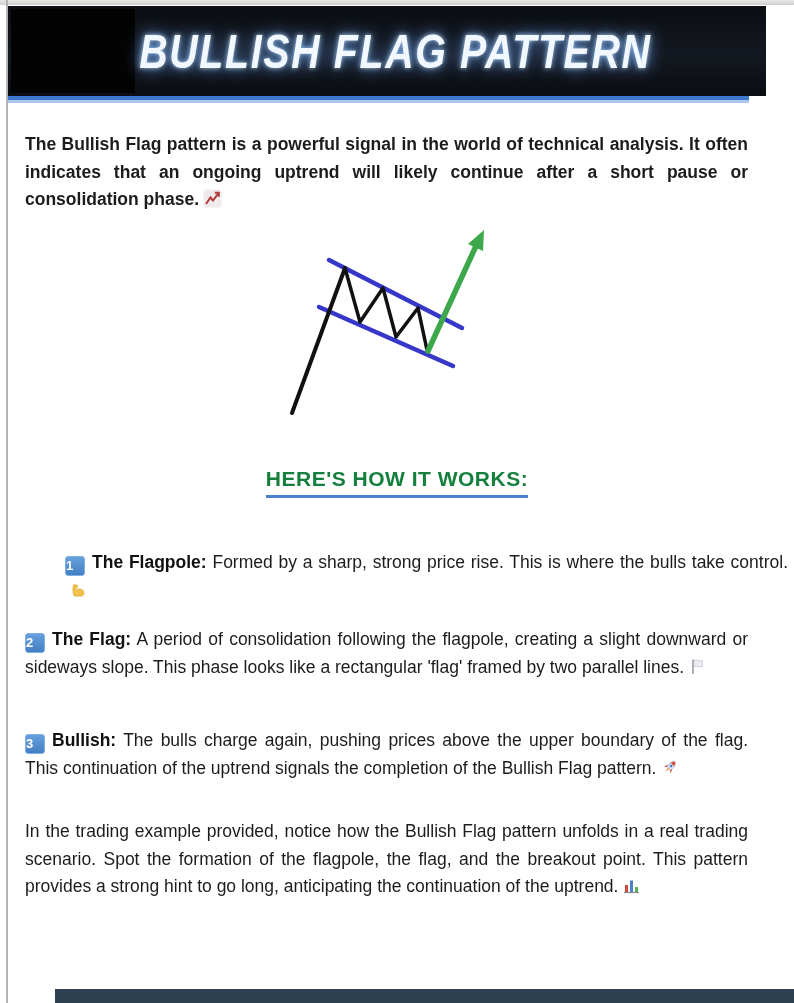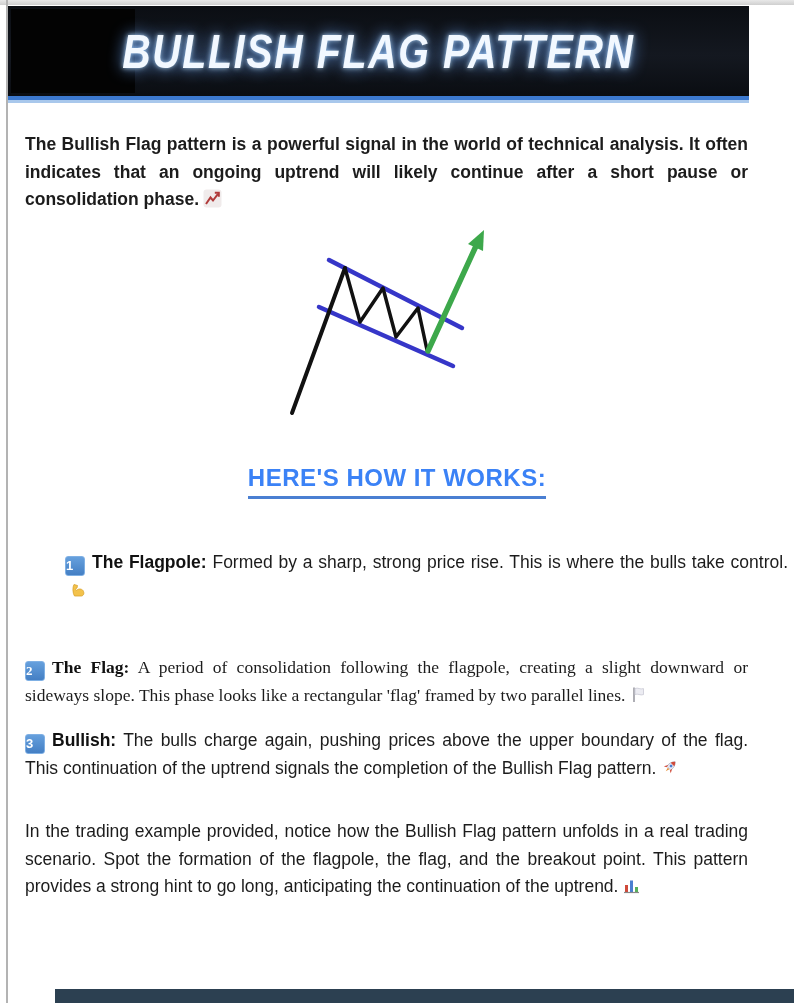--- a/index.html
+++ b/index.html
@@ -5,47 +5,47 @@
   html,body{margin:0;padding:0;background:#fff;}
   .page{position:relative;width:794px;height:1003px;background:#ffffff;overflow:hidden;
         font-family:"Liberation Sans",sans-serif;}
   .top-strip{position:absolute;left:0;top:0;width:794px;height:5px;
              background:linear-gradient(180deg,#e8e8e8,#cfcfcf);}
   .page-edge{position:absolute;left:6px;top:0;width:2px;height:1003px;background:#b3b3b3;}
 
   
   .banner{position:absolute;left:8px;top:6px;width:741px;height:90px;
           background:linear-gradient(180deg,#0b0e13,#141820 55%,#0a0d12);
-          display:flex;align-items:center;justify-content:center;}
+          display:flex;align-items:center;justify-content:center;padding-left:17px;}
   .banner-black{position:absolute;left:3px;top:3px;width:124px;height:84px;background:#030303;}
   .title{font-size:48px;font-weight:bold;font-style:italic;white-space:nowrap;
          color:#f2f8ff;letter-spacing:2px;transform:scaleX(.82);
          text-shadow:0 0 18px rgba(110,170,255,.95),0 0 6px rgba(210,238,255,.95),2px 2px 3px rgba(0,0,0,.9);}
   .accent{position:absolute;left:8px;top:96px;width:741px;height:4px;background:#3c79cf;}
   .accent-light{position:absolute;left:8px;top:100px;width:741px;height:3px;background:#a9c8ec;}
 
   
   .para{position:absolute;left:25px;width:723px;font-size:17.5px;line-height:27.5px;
         color:#1c1c1c;text-align:justify;text-align-last:left;margin:0;}
   .intro{top:131px;font-weight:bold;}
   .step1{top:549px;margin-left:40px;}
-  .step2{top:654px;font-family:Liberation Serif, serif;}
+  .step2{top:626px;}
   .step3{top:727px;}
   .outro{top:818px;}
   .para b{color:#111;}
 
   
   .badge{display:inline-block;width:18px;height:18px;border-radius:3px;
          background:linear-gradient(180deg,#66a0dd,#447fc4);border:1px solid #7fb0e4;
          color:#fff;font-size:13px;font-weight:bold;text-align:center;line-height:18px;
          vertical-align:-2px;margin-right:7px;}
 
   
   .how-heading{position:absolute;top:464px;left:0;width:794px;text-align:center;margin:0;}
-  .how-heading span{display:inline-block;font-size:24px;font-weight:bold;color:#3b82f6;
+  .how-heading span{display:inline-block;font-size:21px;font-weight:bold;color:#15803d;
          letter-spacing:.5px;border-bottom:3px solid #4a7fd2;padding-bottom:4px;}
 
   
   .diagram{position:absolute;left:255px;top:222px;}
 
   .icon{display:inline-block;vertical-align:-3px;margin-left:4px;}
 
   .footer-bar{position:absolute;left:55px;top:989px;width:739px;height:14px;background:#2c4051;}
 </style>
 </head>

